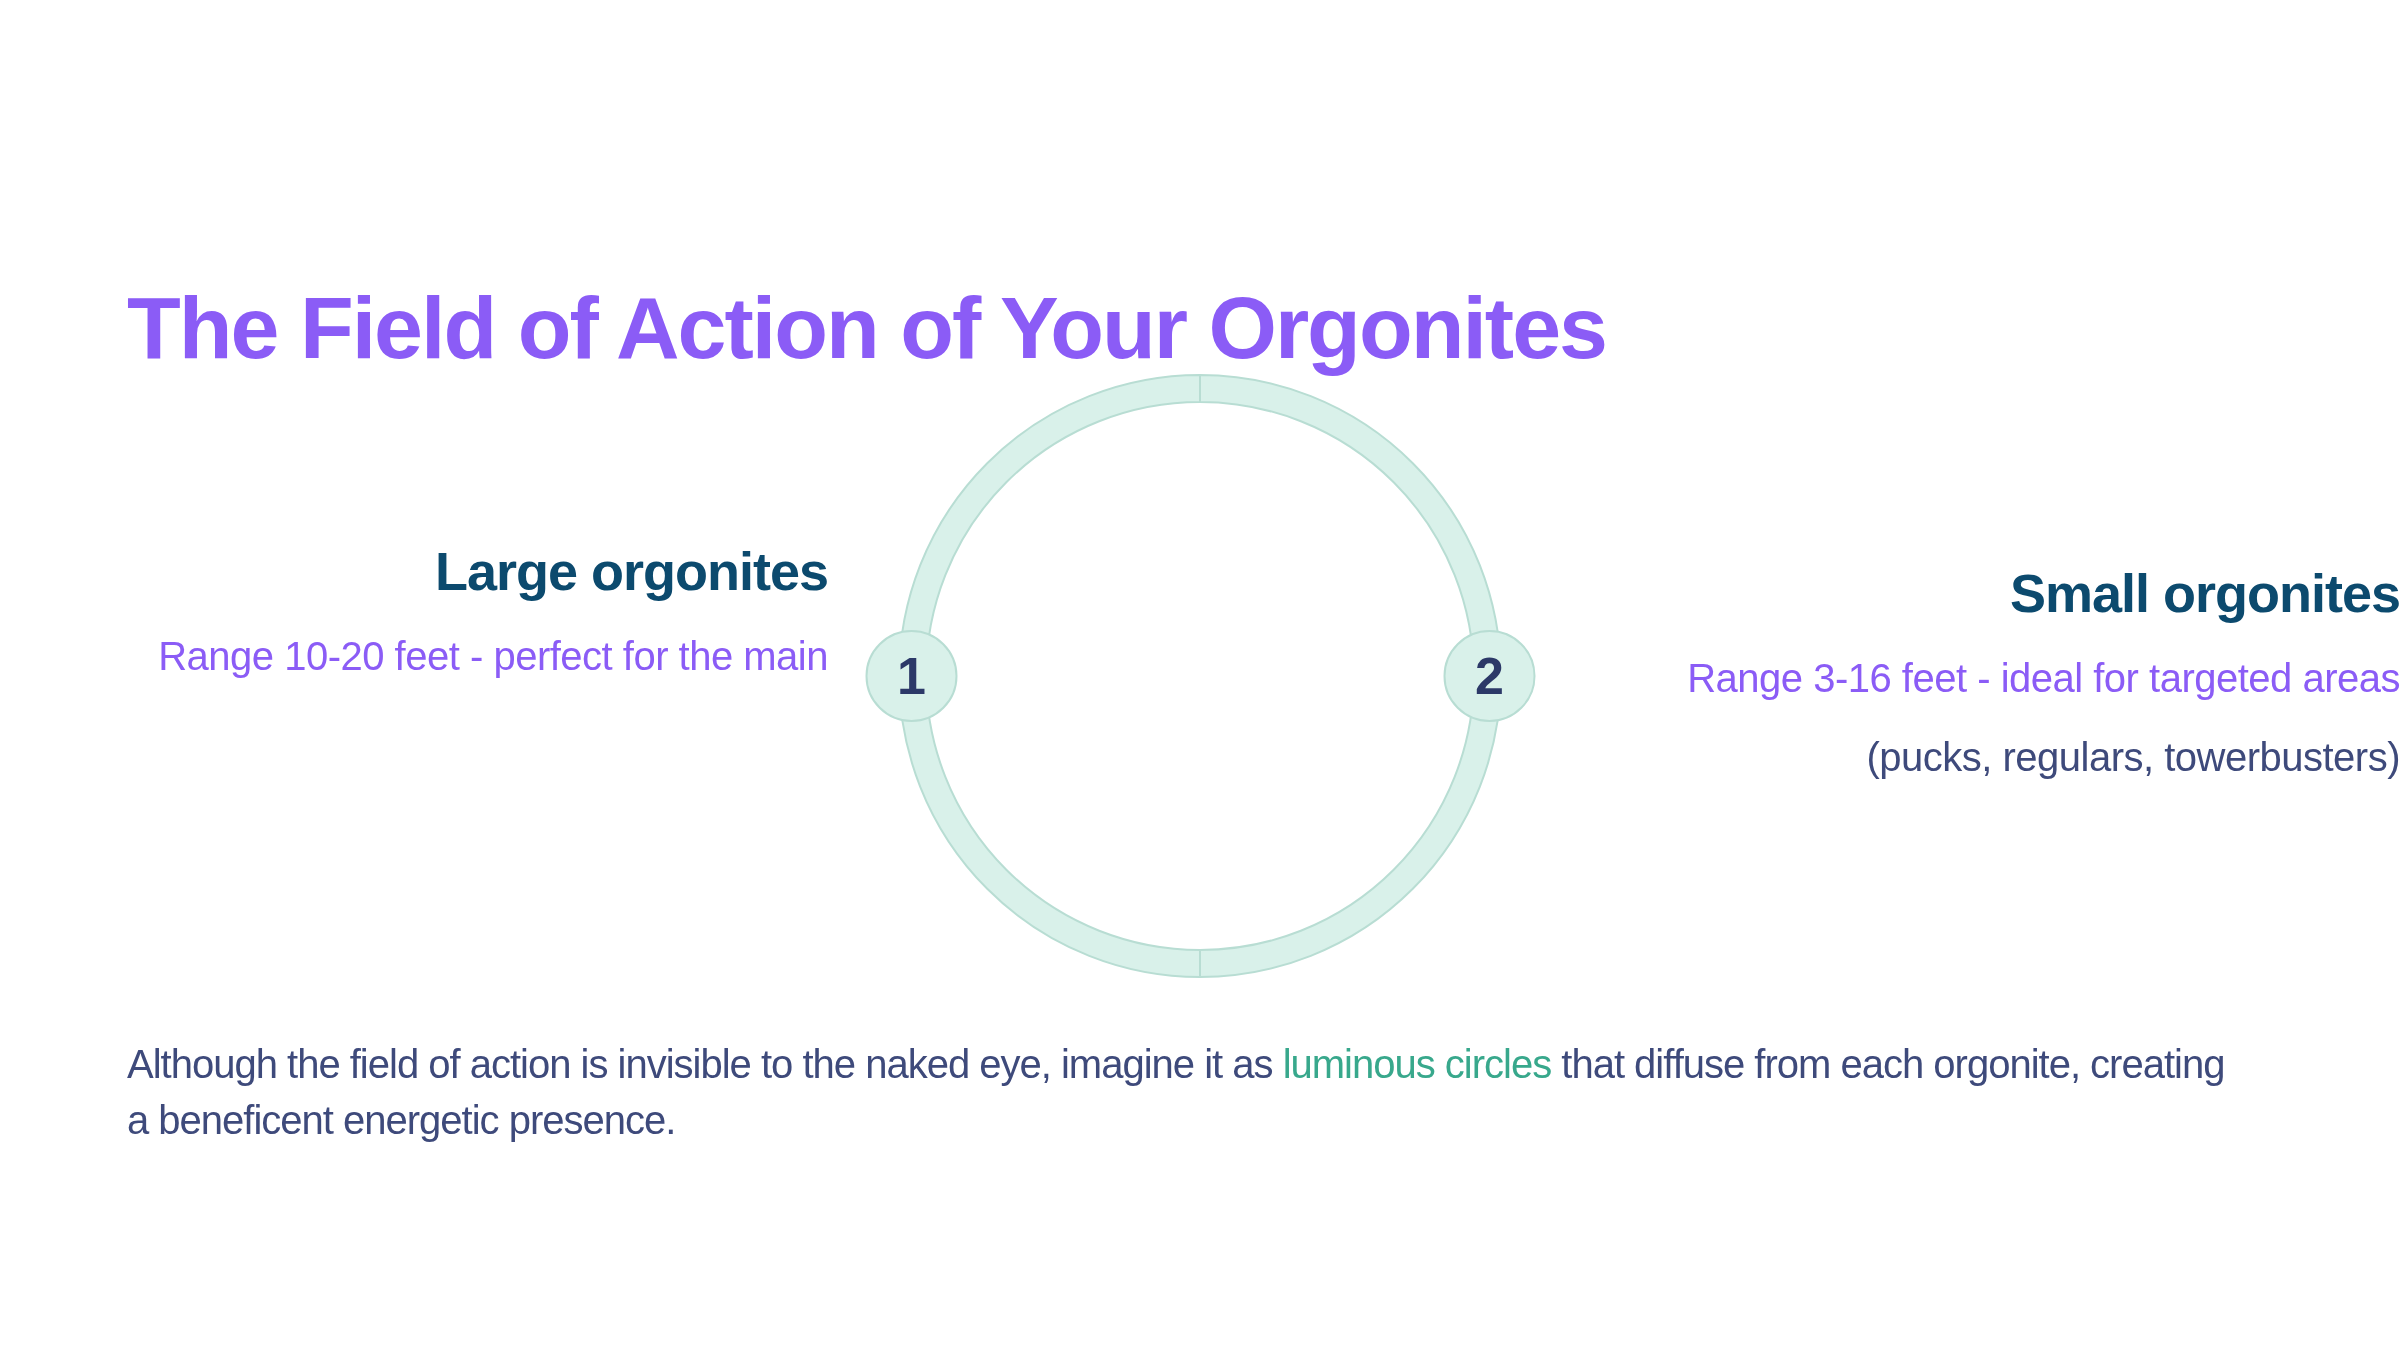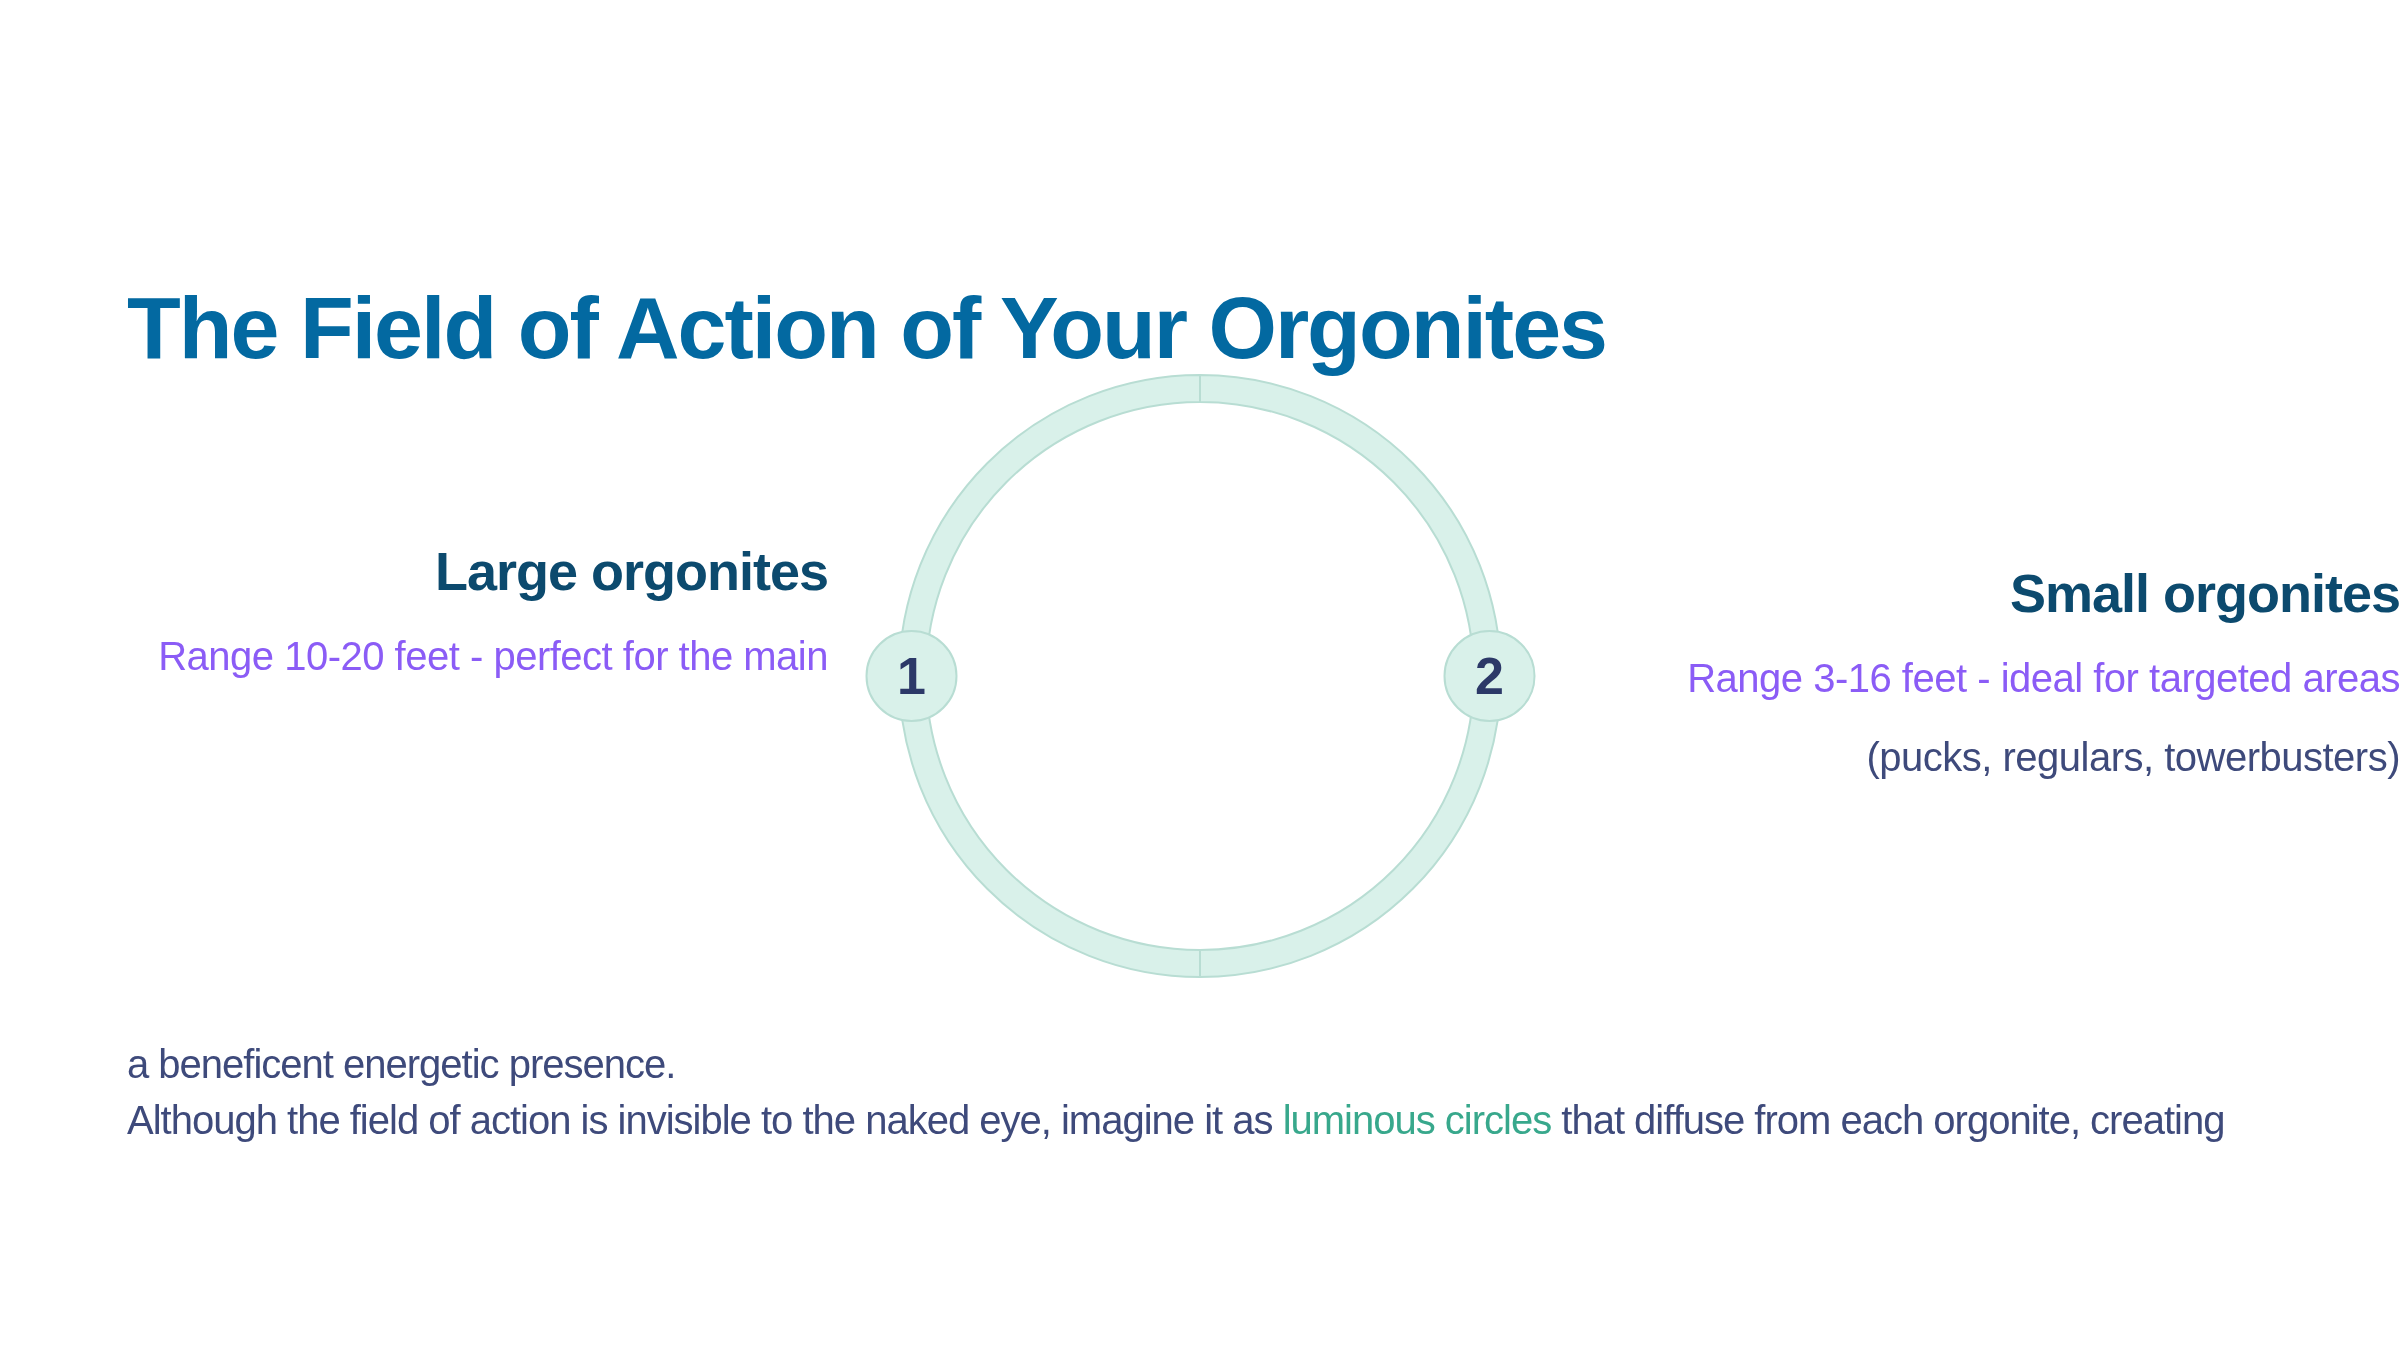--- a/index.html
+++ b/index.html
@@ -11,21 +11,21 @@
     overflow:hidden;
     font-family:"Liberation Sans", sans-serif;
   }
   .page-title{
     position:absolute;
     left:127px;
     top:218px;
     font-size:88px;
     font-weight:700;
     letter-spacing:-2px;
-    color:#0369a1;
+    color:#8b5cf6;
     white-space:nowrap;
   }
   .ring-wrap{
     position:absolute;
     left:850px;
     top:360px;
     width:700px;
     height:640px;
   }
   .side-block{
@@ -109,19 +109,19 @@
       <circle cx="61.5" cy="316" r="45" fill="none" stroke-width="2" stroke="#b8ddd3"></circle>
       <text x="61.5" y="334" text-anchor="middle" font-family="Liberation Sans, sans-serif" font-size="52" font-weight="700" fill="#2c3968">1</text>
 
       <circle cx="639.5" cy="316" r="45" stroke-width="2" fill="#d9f1ea"></circle>
       <circle cx="639.5" cy="316" r="45" fill="none" stroke-width="2" stroke="#b8ddd3"></circle>
       <text x="639.5" y="334" text-anchor="middle" font-family="Liberation Sans, sans-serif" font-size="52" font-weight="700" fill="#2c3968">2</text>
     </svg>
   </div>
 
   <div class="footer-para">
-    <div class="para-line">a beneficent energetic presence.</div>
     <div class="para-line">
       <span>Although the field of action is invisible to the naked eye, imagine it as </span><span class="green">luminous circles</span><span> that diffuse from each orgonite, creating</span>
     </div>
+    <div class="para-line">a beneficent energetic presence.</div>
   </div>
 
 </div>
 
 </body></html>

